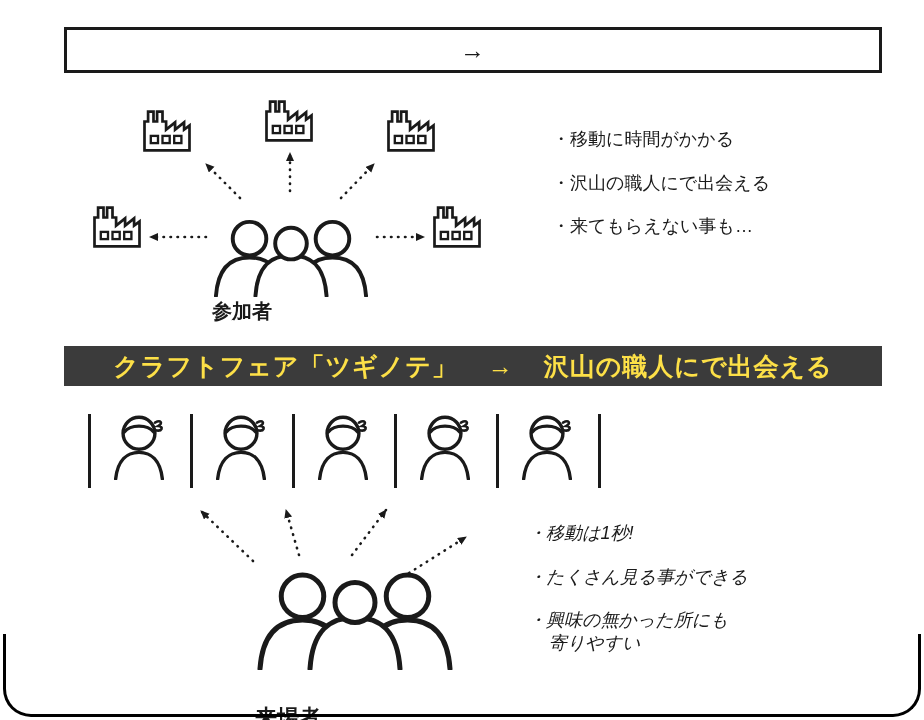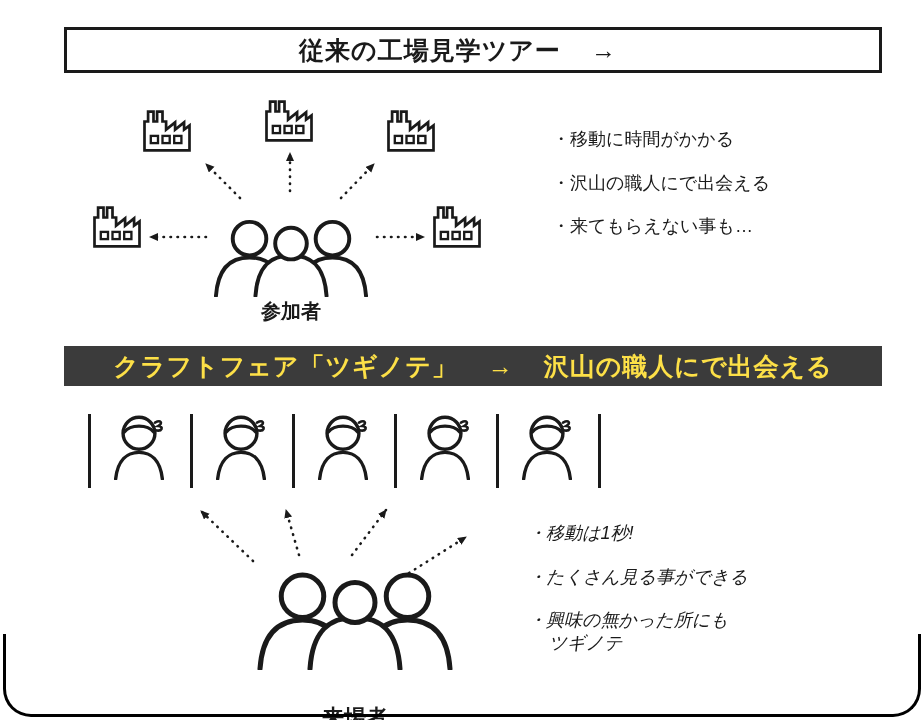--- a/index.html
+++ b/index.html
@@ -19,21 +19,21 @@
     background:#3b3b3b; color:#fde047;
     display:flex; align-items:center; justify-content:center;
     font-weight:bold; font-size:25px; letter-spacing:1px; white-space:nowrap;
   }
   .arrow-glyph { margin:0 30px; font-weight:bold; }
   .bullets { position:absolute; margin:0; padding:0; font-size:18px; line-height:1.25; }
   .bullets li {
     list-style:none; margin:0 0 21px 0;
     padding-left:1.15em; text-indent:-1.15em; white-space:pre-line;
   }
-  .label { position:absolute; font-weight:bold; text-align:center; }
+  .label { position:absolute; font-weight:bold; text-align:left; }
   .icon { position:absolute; }
   .divider { position:absolute; width:3px; height:74px; background:#1a1a1a; }
   .overlay { position:absolute; left:0; top:0; pointer-events:none; }
   .frame {
     position:absolute; left:3px; right:3px; bottom:3px; height:80px;
     border:3px solid #000; border-top:none; border-radius:0 0 28px 28px;
     pointer-events:none;
   }
   svg .ln  { stroke:#1a1a1a; fill:none; }
   svg .wf  { stroke:#1a1a1a; fill:#ffffff; }
@@ -63,21 +63,20 @@
       <path fill="#ffffff" stroke="none" d="M44,96 C46,64 60,54 80,54 C100,54 114,64 116,96 Z"></path>
       <path class="ln" stroke-width="4" stroke-linecap="round" d="M44,95 C46,64 60,54 80,54 C100,54 114,64 116,95"></path>
       <circle class="wf" stroke-width="4" cx="80" cy="42" r="16"></circle>
     </symbol>
   </defs>
 </svg>
 
 <div class="page">
 
   <div class="title-box">
-    <span>従来の工場見学ツアー</span>
     <span class="arrow-glyph">→</span>
   </div>
 
   <svg class="icon" style="left:140px; top:108px" width="54" height="45" viewBox="0 0 60 50">
       <use href="#sym-factory"></use>
     </svg>
   <svg class="icon" style="left:262px; top:98px" width="54" height="45" viewBox="0 0 60 50">
       <use href="#sym-factory"></use>
     </svg>
   <svg class="icon" style="left:384px; top:108px" width="54" height="45" viewBox="0 0 60 50">
@@ -132,21 +131,21 @@
 
   <svg class="icon" style="left:255px; top:550px" width="200" height="120" viewBox="0 0 160 96">
       <use href="#sym-group"></use>
     </svg>
   <div class="label" style="left:255px; top:674px; width:200px; font-size:22px;margin-top:29px;">来場者</div>
 
   <ul class="bullets" style="left:528px; top:522px;font-style:italic;">
     <li>・移動は1秒!</li>
     <li>・たくさん見る事ができる</li>
     <li>・興味の無かった所にも
-ツギノテ</li>
+寄りやすい</li>
   </ul>
 
   <svg class="overlay" width="924" height="720">
     <defs>
       <marker id="ah" markerUnits="userSpaceOnUse" markerWidth="11" markerHeight="10" refX="8" refY="4" orient="auto">
         <path d="M0,0 L9,4 L0,8 Z" fill="#1a1a1a"></path>
       </marker>
     </defs>
     <g stroke="#1a1a1a" stroke-width="2.6" stroke-dasharray="0.5 6.5" stroke-linecap="round" fill="none">
       <line x1="240" y1="198" x2="206" y2="164" marker-end="url(#ah)"></line>

